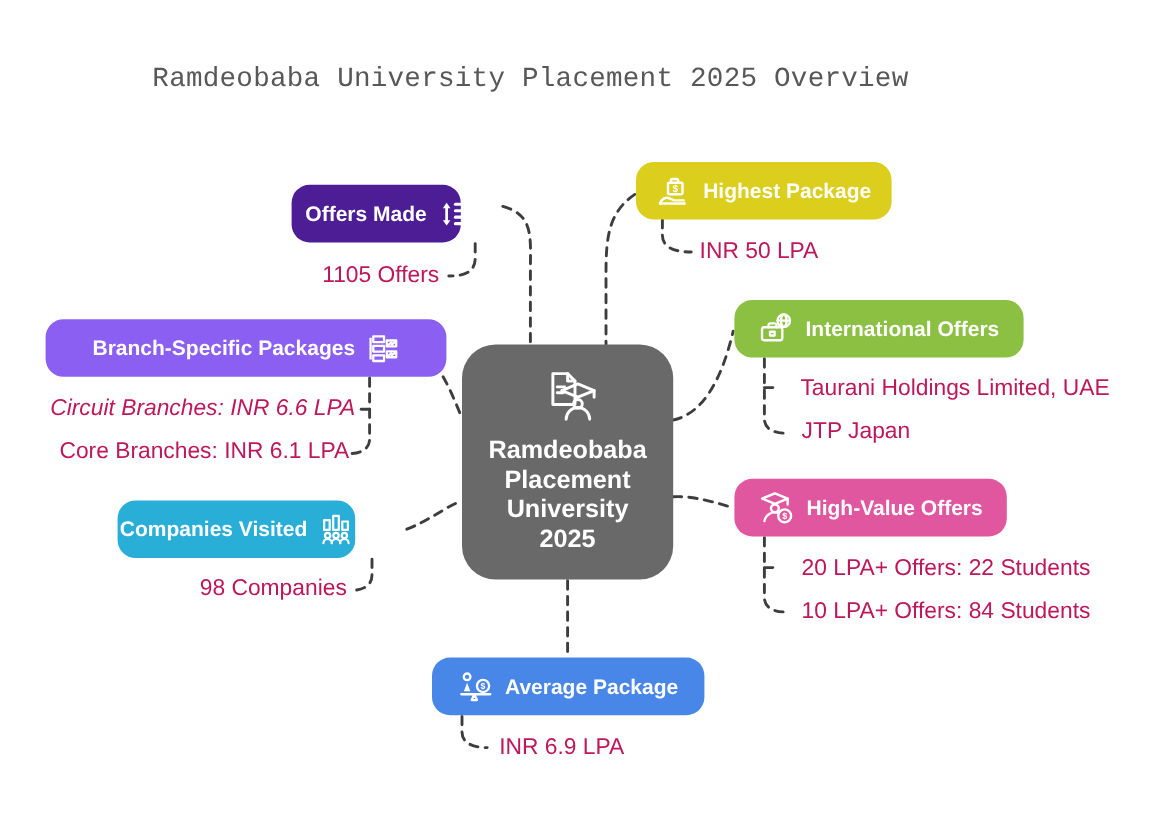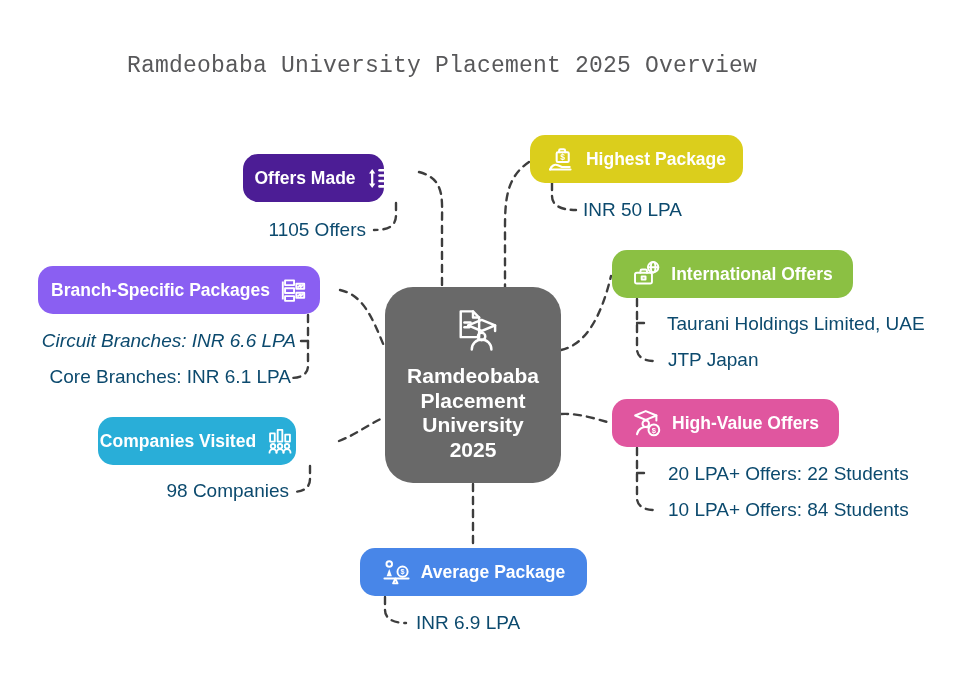--- a/index.html
+++ b/index.html
@@ -28,21 +28,21 @@
     position:absolute;left:385px;top:287px;width:176px;height:196px;
     border-radius:28px;box-sizing:border-box;
     display:flex;flex-direction:column;align-items:center;justify-content:flex-start;
     padding-top:17px;
   }
   .center-icon{display:block;margin-bottom:6px;}
   .center-text{
     color:#ffffff;font-size:21px;font-weight:700;text-align:center;line-height:24.5px;
   }
   .child-label{
-    position:absolute;font-size:19px;color:#0c4a6e;white-space:nowrap;line-height:26px;
+    position:absolute;font-size:19px;color:#be185d;white-space:nowrap;line-height:26px;
   }
   .align-right{}
   svg{display:block;}
 </style>
 </head>
 <body>
 
 <div class="canvas">
 
   <svg class="connectors" width="960" height="684" viewBox="0 0 960 684">
@@ -111,21 +111,21 @@
         <rect x="8" y="6" width="10" height="8" rx="1"></rect>
         <text x="13" y="12.6" fill="#ffffff" stroke="none" font-size="7" font-weight="bold" text-anchor="middle" font-family="Liberation Sans, sans-serif">$</text>
         <path d="M2.5 20.3 C3.6 17.3 6.2 15.6 9 16.8 L12.4 18.2 H18.8"></path>
         <line x1="2.5" y1="20.3" x2="19.5" y2="20.3"></line>
       </svg>
     </span>
     <span class="pill-label">Highest Package</span>
   </div>
   <div class="child-label" style="left:583px;top:197px;">INR 50 LPA</div>
 
-  <div class="pill" style="left: 38px; top: 266px; width: 282px; height: 48px; background-color: rgb(138, 95, 242);">
+  <div class="pill" style="left: 38px; top: 266px; width: 334px; height: 48px; background-color: rgb(138, 95, 242);">
     <span class="pill-label">Branch-Specific Packages</span>
     <span class="pill-icon">
       <svg width="27" height="27" viewBox="0 0 24 24" fill="none" stroke="#ffffff" stroke-width="1.7" stroke-linejoin="round">
         <line x1="2.5" y1="4" x2="2.5" y2="20"></line>
         <rect x="4.5" y="3" width="8" height="4.2"></rect>
         <rect x="4.5" y="10" width="8" height="4.2"></rect>
         <rect x="4.5" y="17" width="8" height="4.2"></rect>
         <rect x="14.5" y="6" width="7" height="4.4"></rect>
         <line x1="15.5" y1="9.4" x2="18.5" y2="7"></line>
         <line x1="17.7" y1="9.4" x2="20.7" y2="7"></line>

